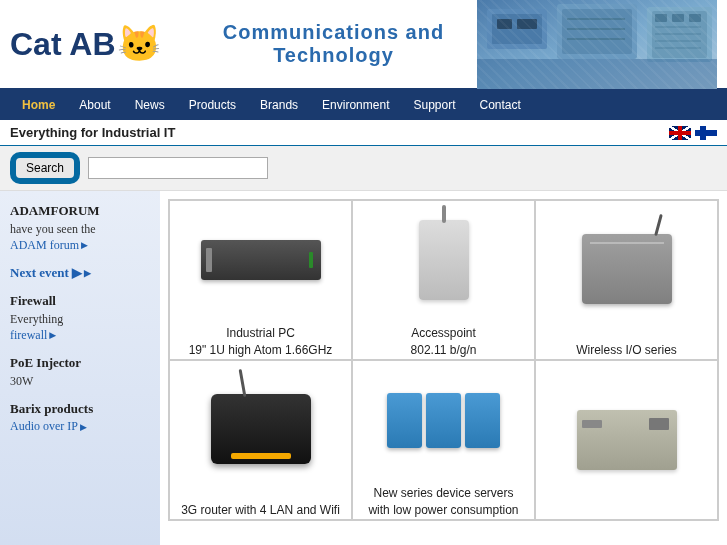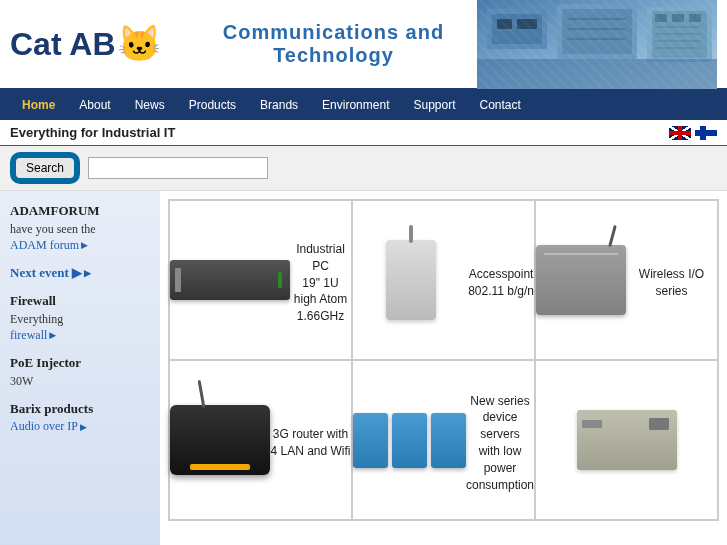--- a/index.html
+++ b/index.html
@@ -44,21 +44,21 @@
     #sidebar { width: 160px; min-height: 400px; background: linear-gradient(to bottom, #e8eef8 0%, #d0dcf0 100%); padding: 12px 10px; flex-shrink: 0; }
     .sidebar-section { margin-bottom: 12px; font-family: Liberation Serif, serif; }
     .sidebar-title { font-weight: bold; font-size: 13px; color: #222; margin-bottom: 2px; }
     .sidebar-text { font-size: 12px; color: #333; line-height: 1.4; }
     .sidebar-link { color: #2060b0; font-size: 12px; text-decoration: none; display: flex; align-items: center; gap: 2px; }
     .sidebar-link::after { content: '▶'; font-size: 9px; color: #2060b0; }
 
     
     #content { flex: 1; padding: 8px; }
     .product-grid { display: grid; grid-template-columns: 1fr 1fr 1fr; gap: 0; border: 1px solid #ccc; }
-    .product-cell { border: 1px solid #ccc; display: flex; flex-direction: row; align-items: center; justify-content: space-between; min-height: 160px; background: #fff; }
+    .product-cell { border: 1px solid #ccc; display: flex; flex-direction: column; align-items: center; justify-content: space-between; min-height: 160px; background: #fff; }
     .product-image-area { flex: 1; display: flex; align-items: center; justify-content: center; width: 100%; }
     .product-label { font-size: 12px; color: #222; text-align: center; margin-top: 6px; line-height: 1.4; }
 
     
     .img-industrial-pc { width: 120px; height: 40px; background: linear-gradient(to bottom, #555 0%, #333 100%); border-radius: 3px; box-shadow: 0 2px 4px rgba(0,0,0,0.3); position: relative; }
     .img-industrial-pc::before { content: ''; position: absolute; left: 5px; top: 8px; width: 6px; height: 24px; background: #888; border-radius: 1px; }
     .img-industrial-pc::after { content: ''; position: absolute; right: 8px; top: 12px; width: 4px; height: 16px; background: #2a8a2a; border-radius: 1px; }
 
     .img-accesspoint { width: 50px; height: 80px; background: linear-gradient(to bottom, #ddd 0%, #bbb 100%); border-radius: 4px; box-shadow: 0 2px 4px rgba(0,0,0,0.2); position: relative; }
     .img-accesspoint::before { content: ''; position: absolute; top: -15px; left: 50%; transform: translateX(-50%); width: 4px; height: 18px; background: #888; border-radius: 2px; }

